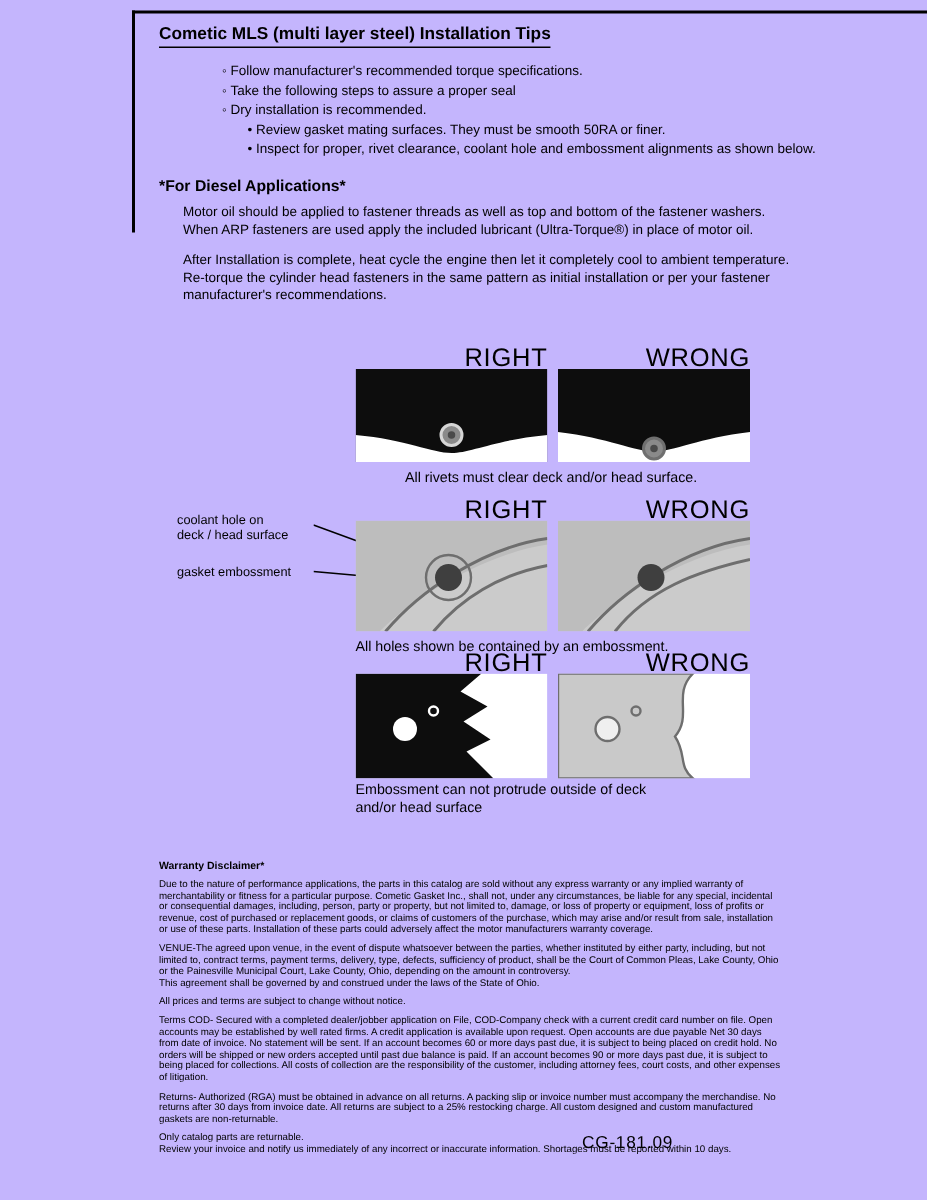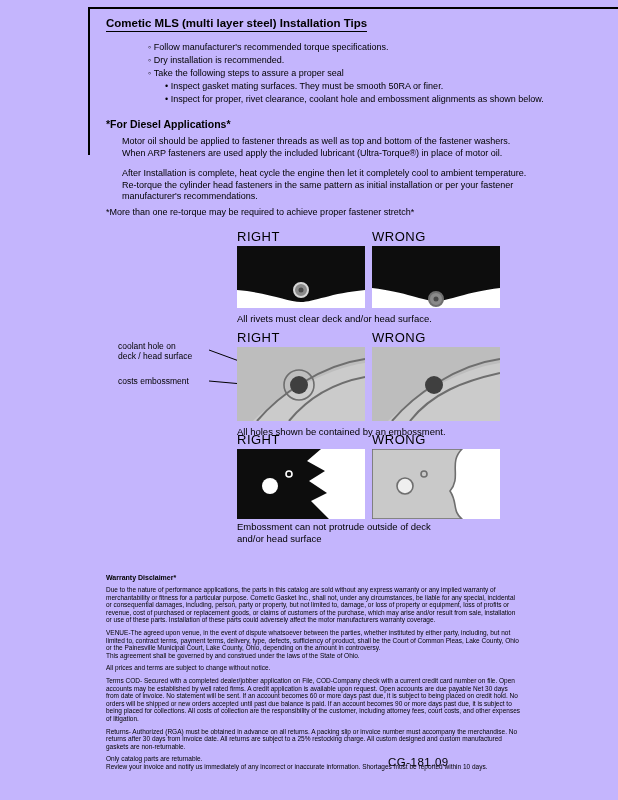--- a/index.html
+++ b/index.html
@@ -20,31 +20,31 @@
   .tip::before { content:"\25E6\00a0"; font-size:9px; }
   .subtips { margin-left:17px; }
   .subtip::before { content:"\2022\00a0"; font-size:9px; }
 
   .diesel-heading { position:absolute; left:106px; top:118px; font-size:10.5px; font-weight:bold;text-align:right; }
   .para { position:absolute; left:106px; width:414px; font-size:9px; line-height:11.5px;margin-left:16px; }
   .para1 { top:136px; }
   .para2 { top:168px; }
   .retorque-note { position:absolute; left:106px; top:207px; font-size:9px; }
 
-  .dg-header { position:absolute; width:128px; text-align:left; font-size:13px; letter-spacing:0.5px; }
+  .dg-header { position:absolute; width:128px; text-align:right; font-size:17px; letter-spacing:0.5px; }
   .dg-img { position:absolute; width:128px; overflow:hidden; line-height:0; }
   .dg-img svg { display:block; width:100%; height:100%; }
   .dg-caption { position:absolute; left:237px; font-size:9.5px; line-height:11.5px; white-space:pre-line; }
 
   .col-right { left:237px; }
   .col-wrong { left:372px; }
 
   .row1-h { top:229px; }
   .row1-i { top:246px; height:62px; }
-  .row1-c { top:313px; }
+  .row1-c { top:313px;margin-left:33px; }
 
   .row2-h { top:330px; }
   .row2-i { top:347px; height:74px; }
   .row2-c { top:426px; }
 
   .row3-h { top:432px; }
   .row3-i { top:449px; height:70px; }
   .row3-c { top:521px; }
 
   .callout {
@@ -66,32 +66,31 @@
 
 <div class="page">
 
   <div class="rule top-rule"></div>
   <div class="rule left-rule"></div>
 
   <div class="title">Cometic MLS (multi layer steel) Installation Tips</div>
 
   <div class="tips">
     <div class="tip"><span>Follow manufacturer's recommended torque specifications.</span></div>
+    <div class="tip"><span>Take the following steps to assure a proper seal</span></div>
     <div class="tip"><span>Dry installation is recommended.</span></div>
-    <div class="tip"><span>Take the following steps to assure a proper seal</span></div>
     <div class="subtips">
-      <div class="subtip"><span>Inspect gasket mating surfaces.  They must be smooth 50RA or finer.</span></div>
+      <div class="subtip"><span>Review gasket mating surfaces.  They must be smooth 50RA or finer.</span></div>
       <div class="subtip"><span>Inspect for proper, rivet clearance, coolant hole and embossment alignments as shown below.</span></div>
     </div>
   </div>
 
   <div class="diesel-heading">*For Diesel Applications*</div>
   <div class="para para1">Motor oil should be applied to fastener threads as well as top and bottom of the fastener washers. When ARP fasteners are used apply the included lubricant (Ultra-Torque®) in place of motor oil.</div>
   <div class="para para2">After Installation is complete, heat cycle the engine then let it completely cool to ambient temperature. Re-torque the cylinder head fasteners in the same pattern as initial installation or per your fastener manufacturer's recommendations.</div>
-  <div class="retorque-note">*More than one re-torque may be required to achieve proper fastener stretch*</div>
 
   <div class="dg-header col-right row1-h">RIGHT</div>
   <div class="dg-header col-wrong row1-h">WRONG</div>
 
   <div class="dg-img col-right row1-i">
     <svg viewBox="0 0 128 62">
       <rect width="128" height="62" fill="#0d0d0d"></rect>
       <path d="M0,44 C34,47 51,56 64,56 C77,56 94,47 128,44 L128,62 L0,62 Z" fill="#ffffff"></path>
       <circle cx="64" cy="44" r="7" fill="#8a8a8a" stroke="#d6d6d6" stroke-width="2"></circle>
       <circle cx="64" cy="44" r="2.5" fill="#4a4a4a"></circle>
@@ -105,21 +104,21 @@
       <circle cx="64" cy="53" r="2.5" fill="#4a4a4a"></circle>
     </svg>
   </div>
   <div class="dg-caption row1-c">All rivets must clear deck and/or head surface.</div>
 
   <div class="dg-header col-right row2-h">RIGHT</div>
   <div class="dg-header col-wrong row2-h">WRONG</div>
 
   <div class="callout callout-coolant">coolant hole on
 deck / head surface</div>
-  <div class="callout callout-embossment">costs embossment</div>
+  <div class="callout callout-embossment">gasket embossment</div>
   <svg class="callout-lines" viewBox="0 0 100 48">
     <line x1="0" y1="6" x2="90" y2="39" stroke="#000" stroke-width="1"></line>
     <line x1="0" y1="37" x2="56" y2="42" stroke="#000" stroke-width="1"></line>
   </svg>
 
   <div class="dg-img col-right row2-i">
     <svg viewBox="0 0 128 74">
       <rect width="128" height="74" fill="#cbcbcb"></rect>
       <path d="M0,0 L128,0 L128,16 C86,22 38,52 16,74 L0,74 Z" fill="#bdbdbd"></path>
       <path d="M128,12 C84,18 42,48 20,74" stroke="#6e6e6e" stroke-width="2" fill="none"></path>

